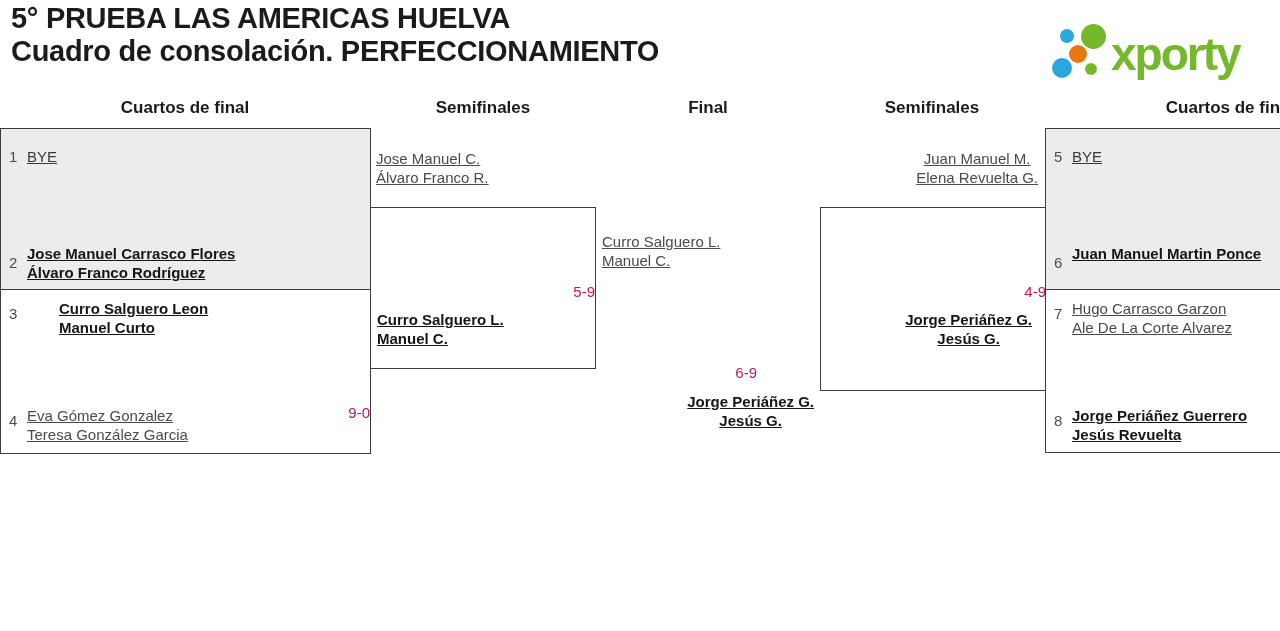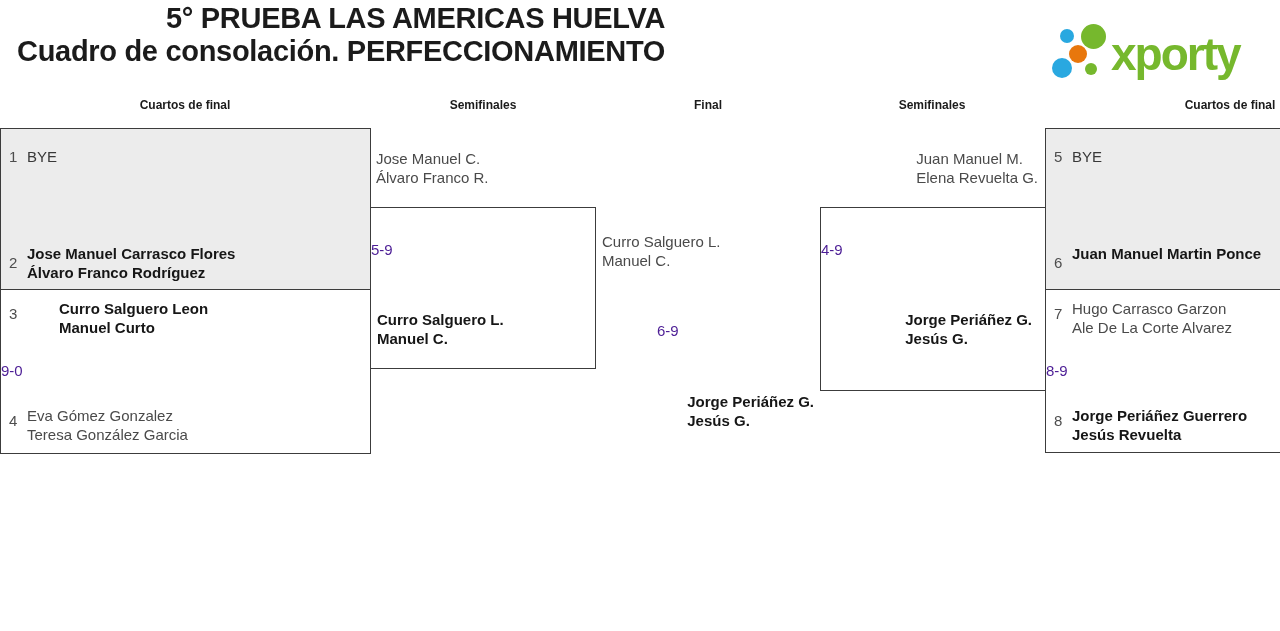--- a/index.html
+++ b/index.html
@@ -8,21 +8,21 @@
     position: relative;
     width: 1280px;
     height: 631px;
     background: #ffffff;
     overflow: hidden;
     font-family: "Liberation Sans", sans-serif;
     color: #1b1b1b;
   }
 
   
-  .title-block { position: absolute; left: 17px; top: 2px; text-align: right; }
+  .title-block { position: absolute; left: 11px; top: 2px; }
   .title-line {
     font-size: 29px;
     font-weight: 700;
     line-height: 33px;
     letter-spacing: -0.3px;
     color: #1b1b1b;
     white-space: nowrap;
   }
 
   
@@ -38,21 +38,21 @@
     font-size: 46px; font-weight: 700; letter-spacing: -2px;
     color: #76b82d; line-height: 52px;
   }
 
   
   .round-header {
     position: absolute;
     top: 98px;
     width: 300px;
     text-align: center;
-    font-size: 12px;
+    font-size: 17px;
     font-weight: 700;
     color: #1b1b1b;
     white-space: nowrap;
   }
 
   
   .match-box {
     position: absolute;
     border: 1px solid #3c3c3c;
     background: #ffffff;
@@ -63,34 +63,36 @@
     position: absolute;
     font-size: 15px;
     color: #4d4d4d;
     line-height: 19px;
   }
   .team {
     position: absolute;
     font-size: 15px;
     line-height: 19px;
     white-space: nowrap;
+    text-decoration: underline;
   }
   .team .tl { display: block; }
   .team.winner { font-weight: 700; color: #161616; }
   .team.normal { font-weight: 400; color: #4a4a4a; }
   .team.bye-label { font-weight: 400; color: #383838; }
-  .team.align-right { text-align: left; }
+  .team.align-right { text-align: center; }
 
   .score {
     position: absolute;
     left: 0; right: 0;
-    text-align: left;
+    text-align: right;
     font-size: 15px;
-    color: #4c1d95;
+    color: #be185d;
     line-height: 19px;
+    margin-top: 42px;
   }
   .score.floating { left: auto; right: auto; }
 </style>
 </head>
 <body>
 
 <div class="page">
 
   <div class="title-block">
     <div class="title-line">5° PRUEBA LAS AMERICAS HUELVA</div>

